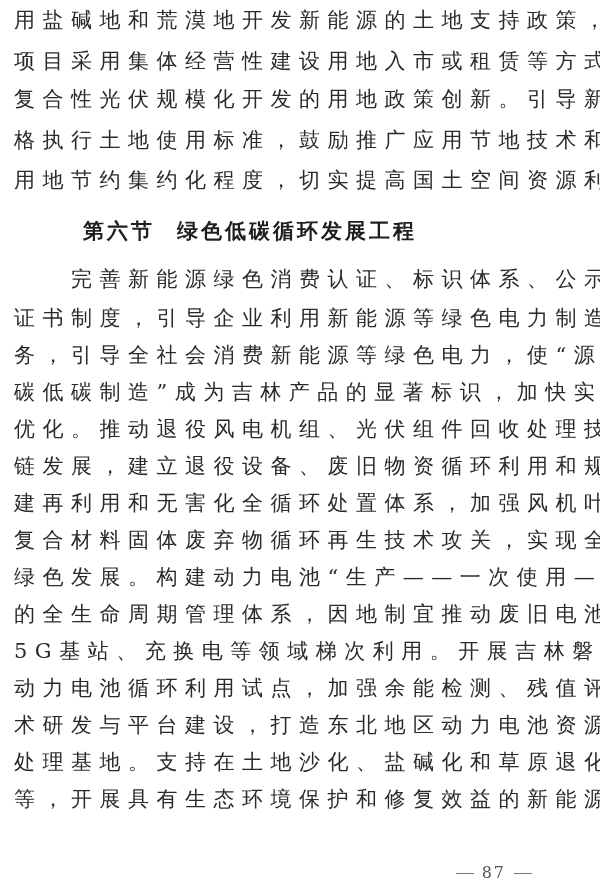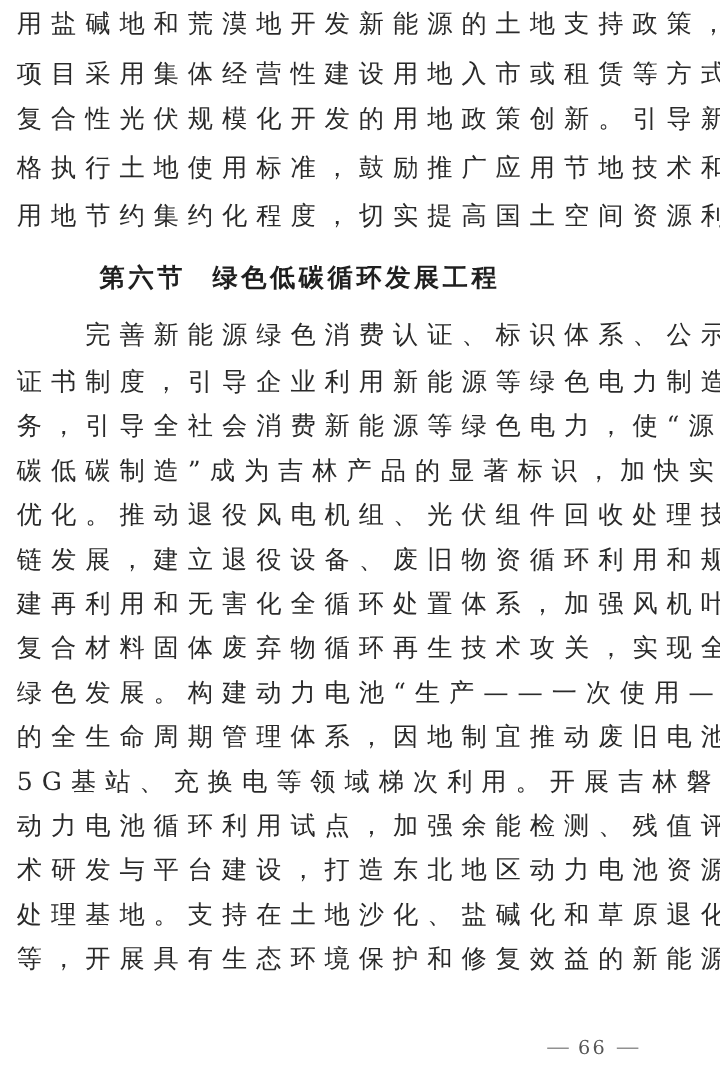--- a/index.html
+++ b/index.html
@@ -53,14 +53,14 @@
   <div class="line" style="top:710px">术研发与平台建设，打造东北地区动力电池资源化利用和无害化</div>
   <div class="line" style="top:747px">处理基地。支持在土地沙化、盐碱化和草原退化以及采煤沉陷区</div>
   <div class="line" style="top:784px">等，开展具有生态环境保护和修复效益的新能源项目，充分发挥</div>
 </div>
 
 <div class="heading">
   <span>第六节</span><span class="gap"></span><span>绿色低碳循环发展工程</span>
 </div>
 
 <div class="pagenum">
-  <span class="dash"></span><span>66</span><span class="dash"></span>
+  <span class="dash"></span><span>87</span><span class="dash"></span>
 </div>
 
 </body></html>

